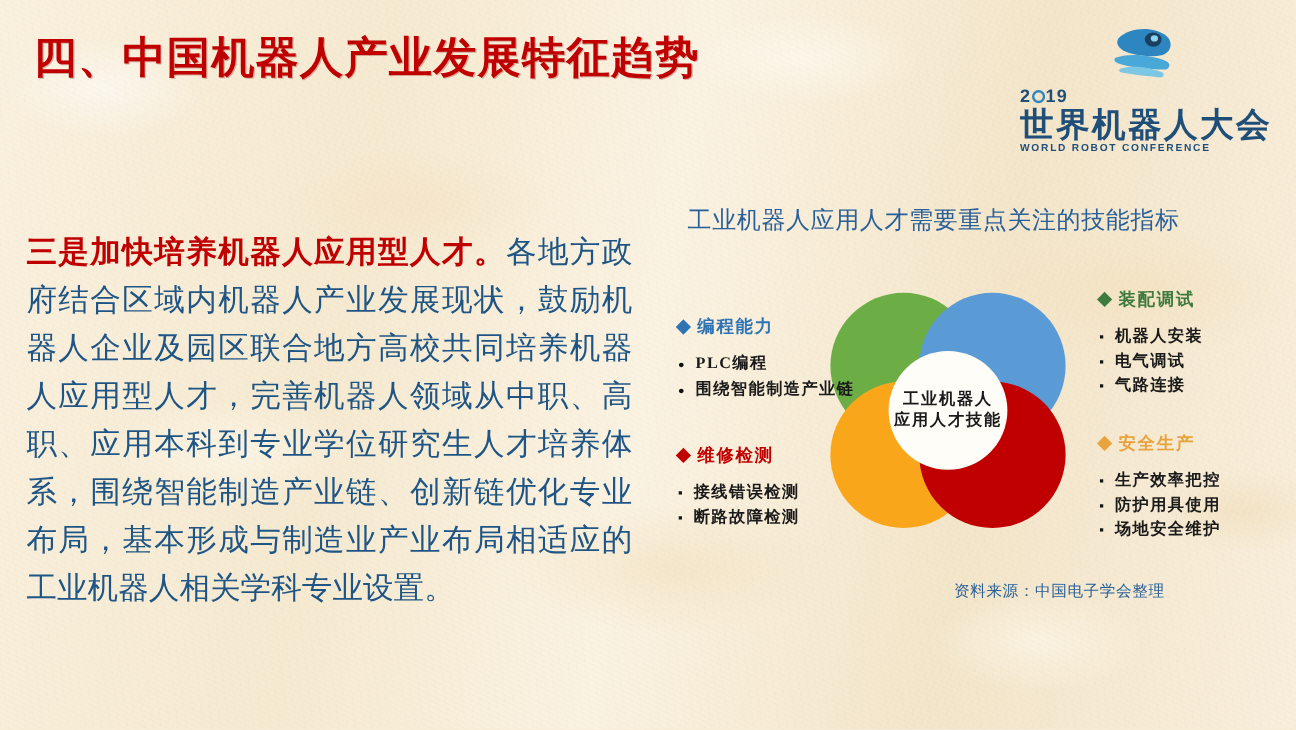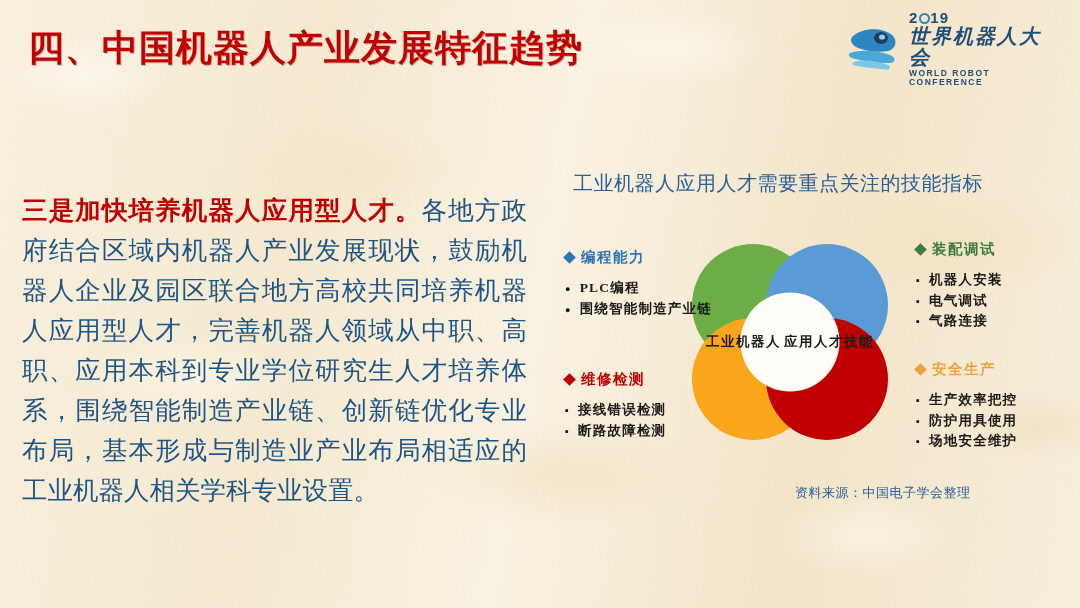--- a/index.html
+++ b/index.html
@@ -62,45 +62,45 @@
   
   .logo {
     position: absolute;
     right: 18px;
     top: 20px;
     width: 214px;
     height: 56px;
     display: flex;
     align-items: center;
     gap: 7px;
+    flex-direction: column;
   }
   .logo-mark { width: 54px; height: 46px; flex: none; }
   .logo-text { display: flex; flex-direction: column; gap: 1px; }
   .logo-year {
     font-size: 15px;
     font-weight: bold;
     color: #1f4e79;
     letter-spacing: 1px;
     line-height: 1;
   }
   .logo-year .o-ring {
     display: inline-block;
     width: 11px; height: 11px;
     border: 2px solid #2e86c1;
     border-radius: 50%;
     vertical-align: -1px;
     margin: 0 .5px;
   }
   .logo-cn {
-    font-size: 20px;
+    font-size: 28px;
     font-weight: bold;
     color: #1f4e79;
     letter-spacing: 2px;
     line-height: 1.05;
-    font-style: italic;
   }
   .logo-en {
     font-size: 8.5px;
     font-weight: bold;
     color: #1f4e79;
     letter-spacing: 1.45px;
     line-height: 1;
   }
 
   
@@ -151,38 +151,39 @@
   .venn-core {
     position: absolute;
     left: 50%;
     top: 50%;
     transform: translate(-50%, -50%);
     width: 99px;
     height: 99px;
     border-radius: 50%;
     background: #fffdf7;
     display: flex;
+    flex-direction: column;
     align-items: center;
     justify-content: center;
     gap: 3px;
     z-index: 5;
   }
   .venn-core span {
     font-family: "Liberation Serif", "DejaVu Serif", serif;
     font-size: 13.5px;
     font-weight: bold;
     color: #1a1a1a;
     letter-spacing: 1.5px;
     line-height: 1.1;
     white-space: nowrap;
   }
 
   
   .callout { position: absolute; width: 170px; }
-  .callout-tl { left: 565px; top: 248px; text-align: right; }
+  .callout-tl { left: 565px; top: 263px; text-align: right; }
   .callout-tr { left: 916px; top: 240px; }
   .callout-bl { left: 565px; top: 370px; }
   .callout-br { left: 916px; top: 360px; }
 
   .callout-title {
     font-family: "Liberation Serif", "DejaVu Serif", serif;
     font-size: 14.5px;
     font-weight: bold;
     letter-spacing: 1.5px;
     display: flex;

